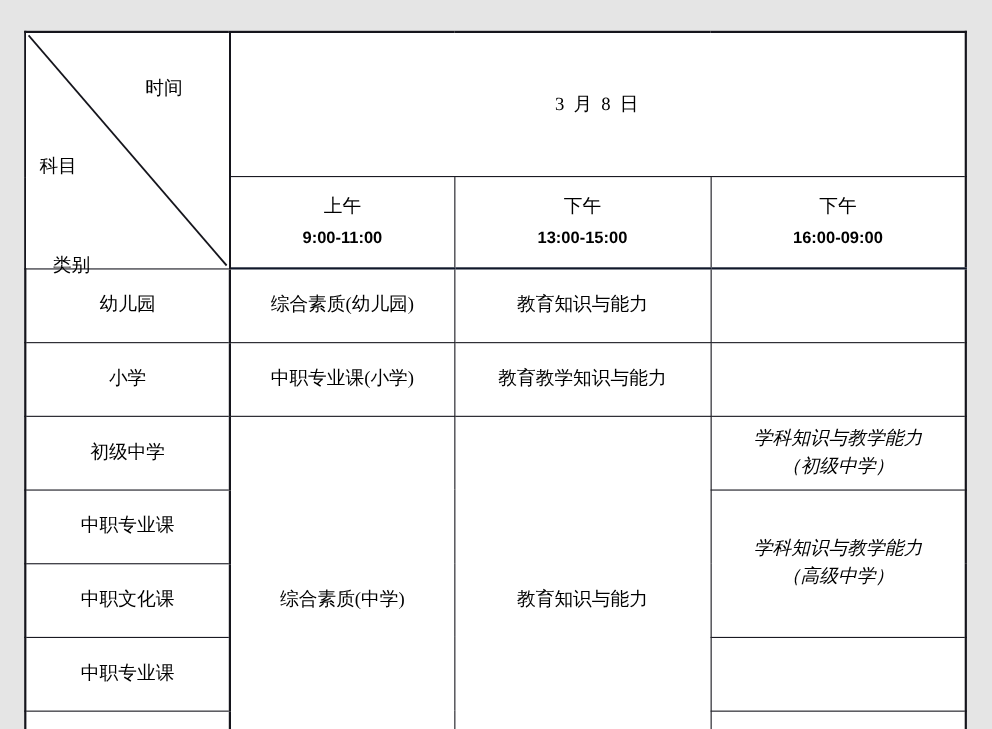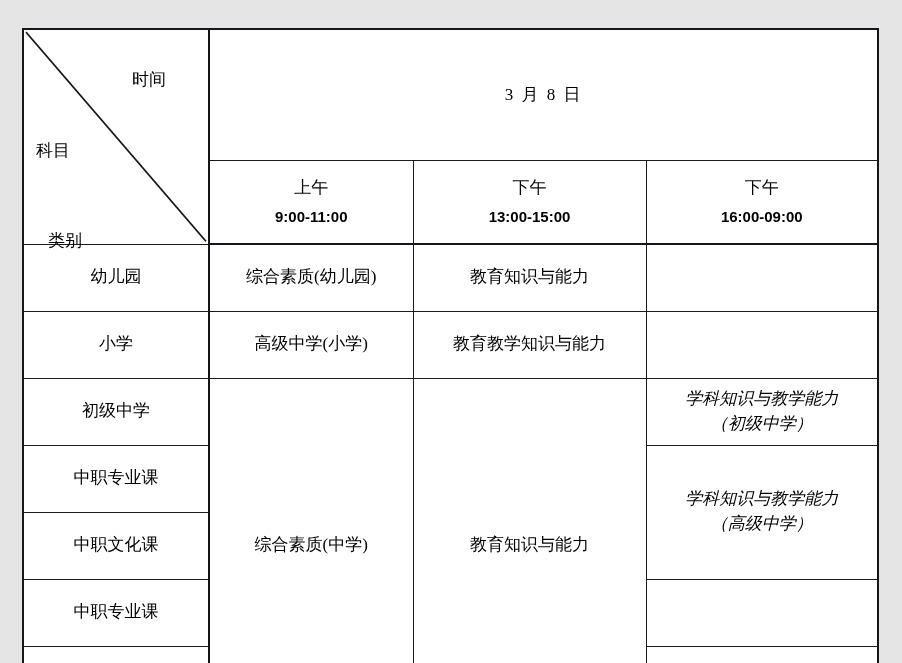--- a/index.html
+++ b/index.html
@@ -133,21 +133,21 @@
 
       <tr>
         <td class="row-label thick-right">幼儿园</td>
         <td class="subject-cell">综合素质(幼儿园)</td>
         <td class="subject-cell">教育知识与能力</td>
         <td class="subject-cell blank-cell"></td>
       </tr>
 
       <tr>
         <td class="row-label thick-right">小学</td>
-        <td class="subject-cell">高级中学(小学)</td>
+        <td class="subject-cell">中职专业课(小学)</td>
         <td class="subject-cell">教育教学知识与能力</td>
         <td class="subject-cell blank-cell"></td>
       </tr>
 
       <tr>
         <td class="row-label thick-right">初级中学</td>
         <td class="subject-cell" rowspan="5">综合素质(中学)</td>
         <td class="subject-cell" rowspan="5">教育知识与能力</td>
         <td class="subject-cell two-line">
           <div>学科知识与教学能力</div>

